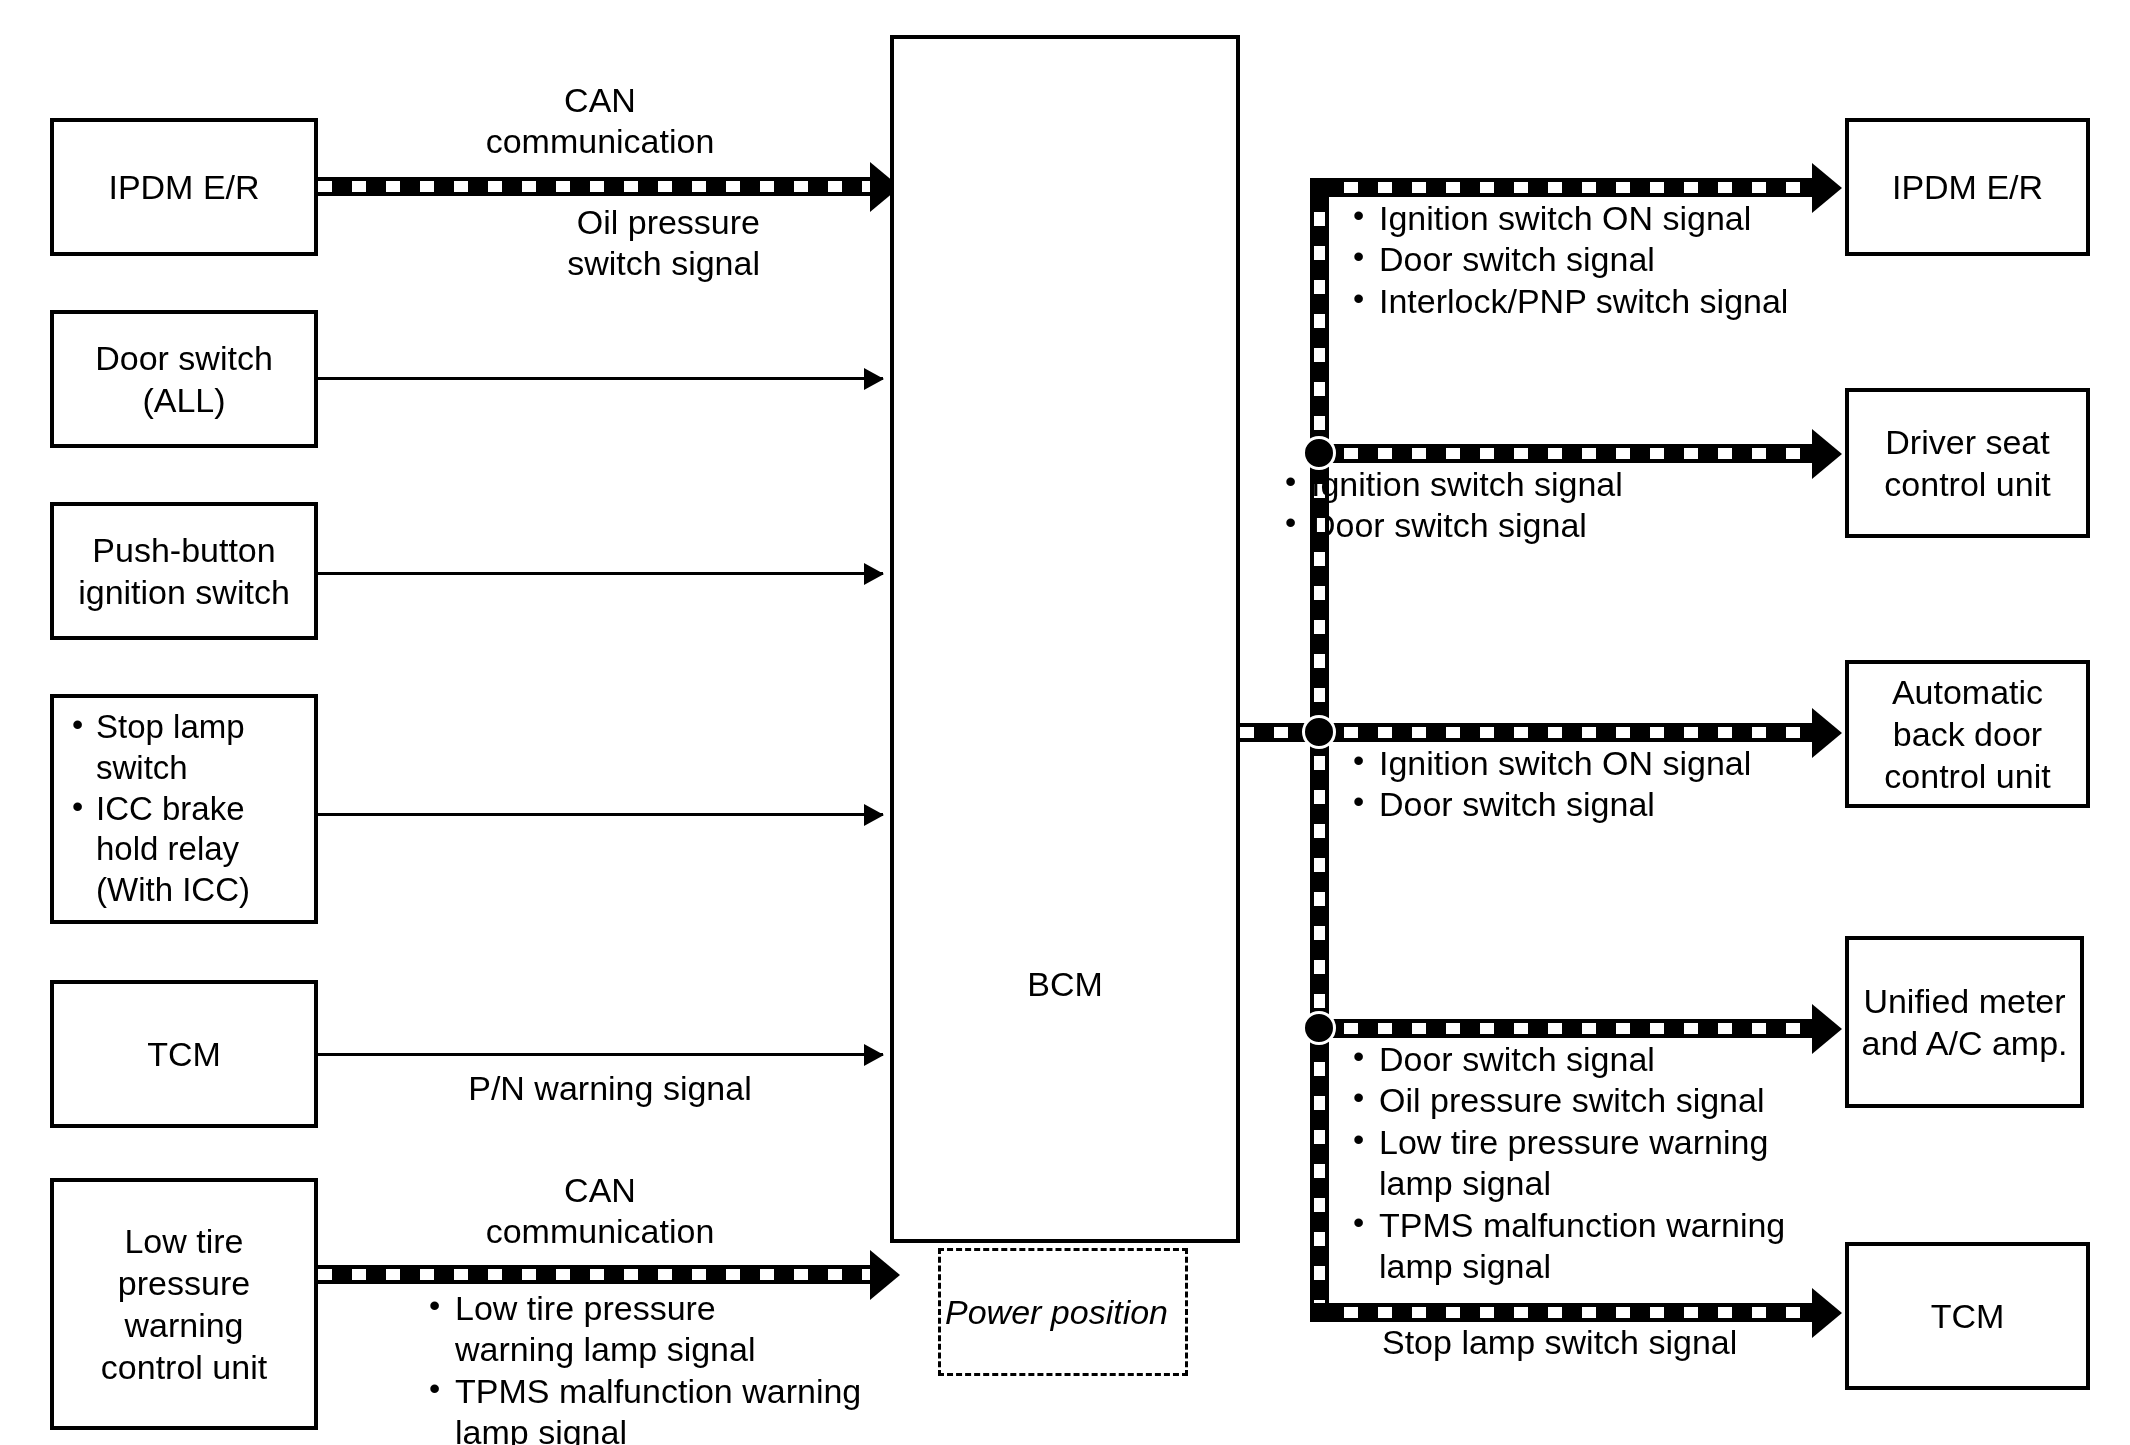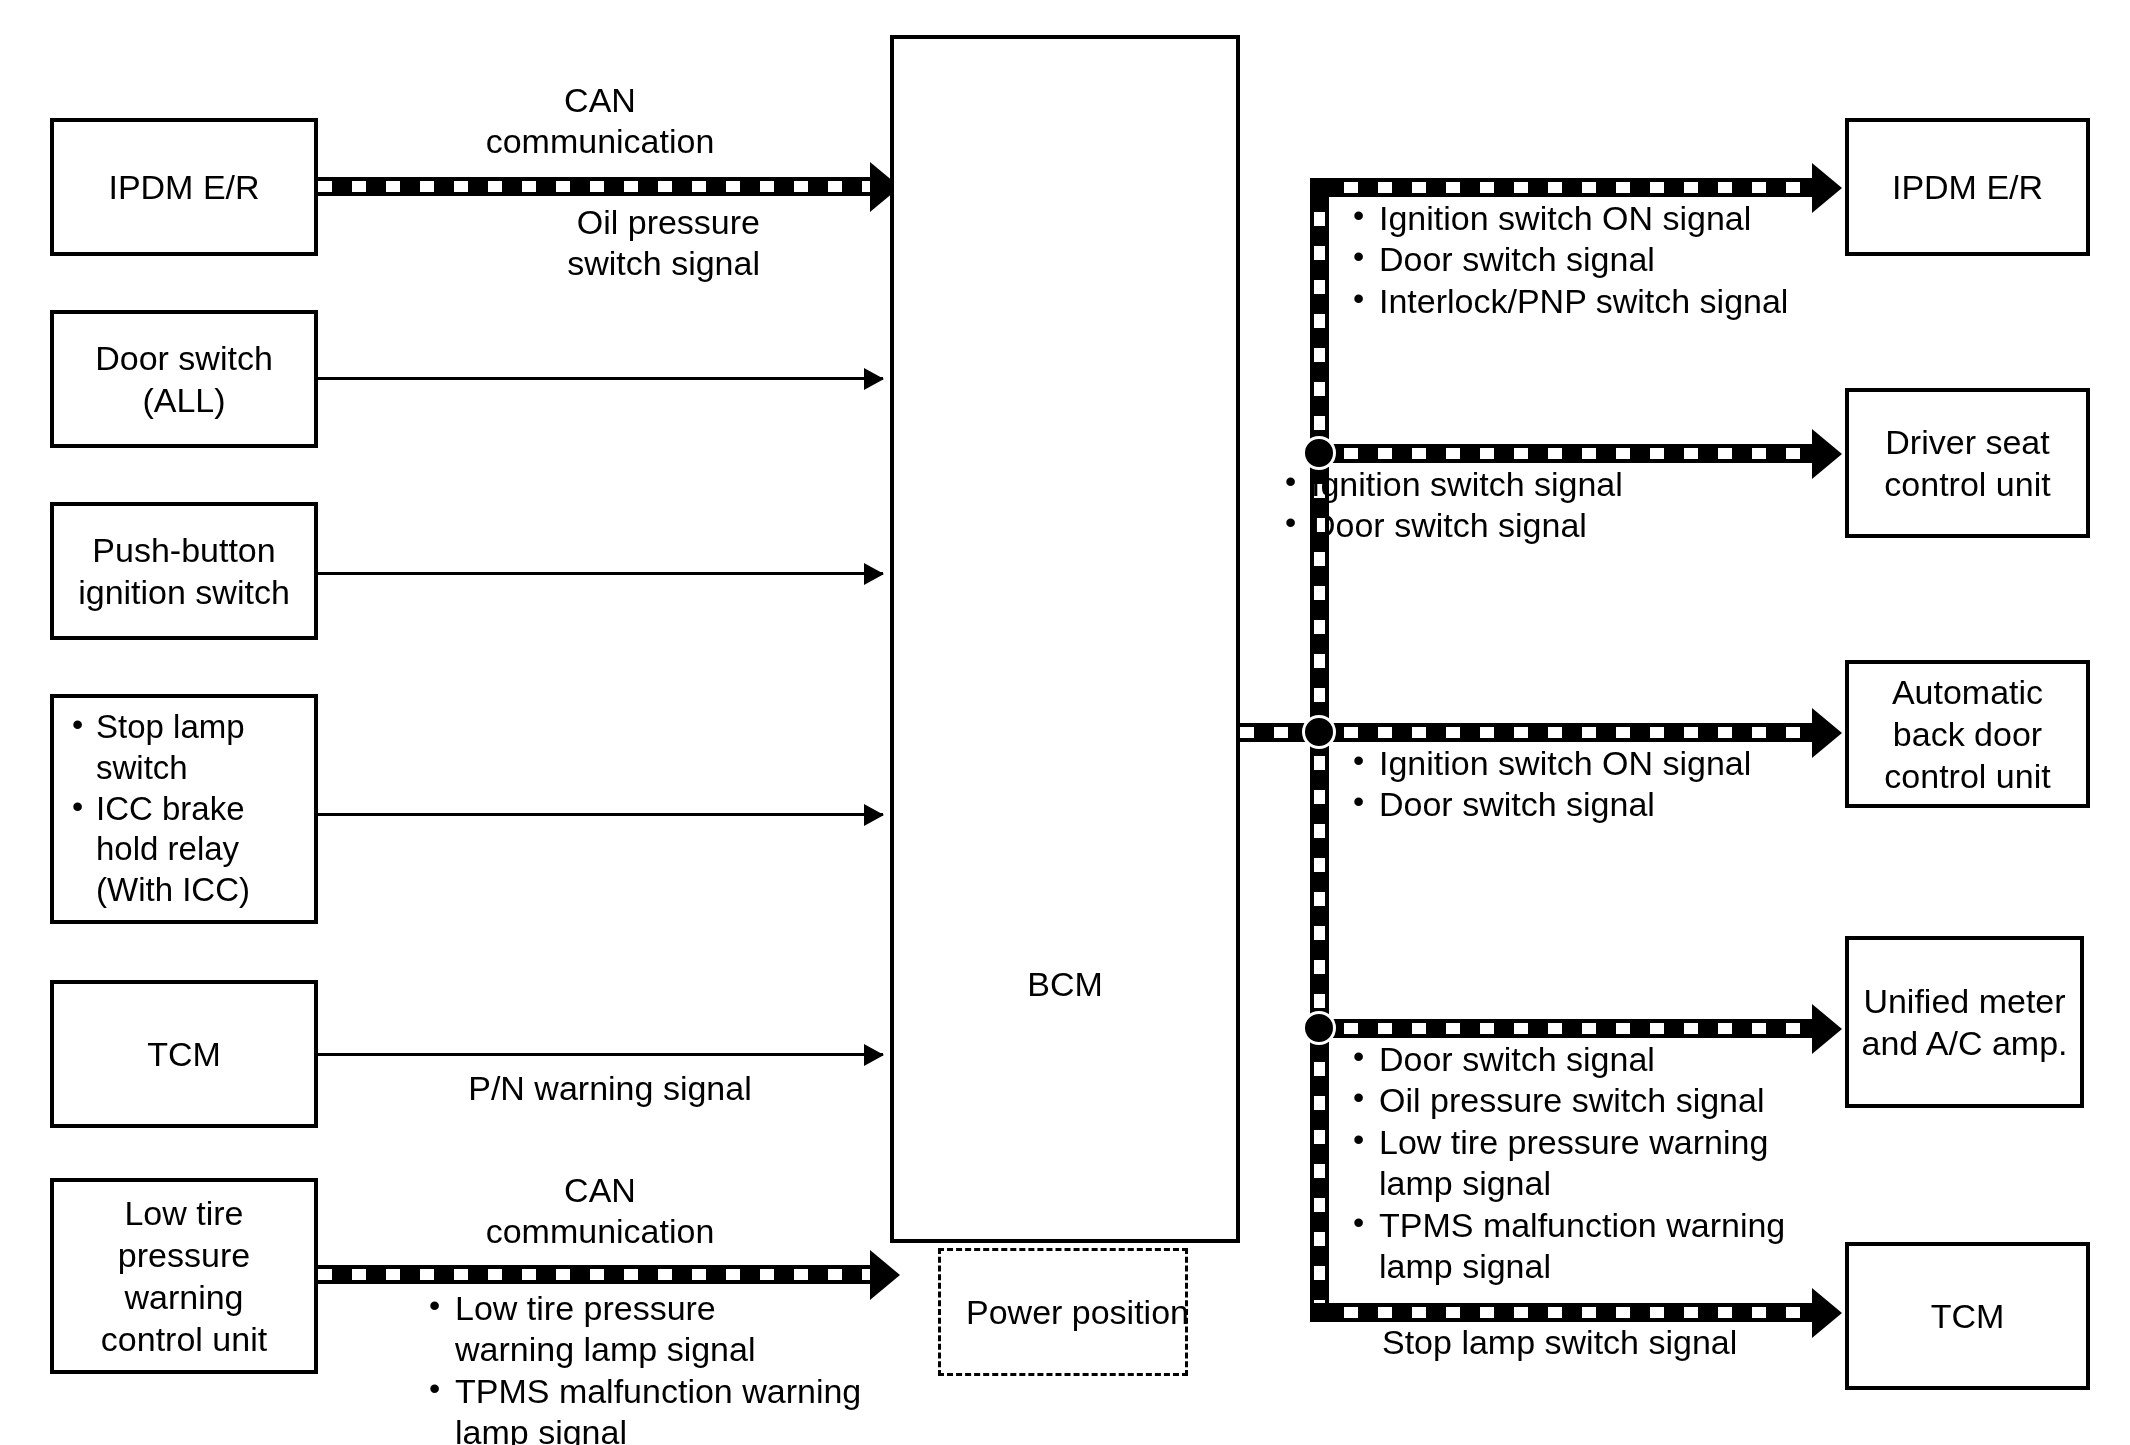--- a/index.html
+++ b/index.html
@@ -40,23 +40,24 @@
     content:"\2022";
     position:absolute;left:2px;top:-2px;font-size:32px;line-height:1.24;
   }
 
   
   .dashbox{
     position:absolute;
     box-sizing:border-box;
     border:3px dashed #000;
     background:#fff;
-    display:flex;align-items:center;justify-content:flex-end;
+    display:flex;align-items:center;justify-content:flex-start;
     font-size:34px;
     z-index:7;
+    font-style:italic;
   }
   .dashbox .txt{white-space:nowrap;}
 
   
   .wire{
     position:absolute;
     height:3px;
     background:#000;
     z-index:2;
   }
@@ -178,21 +179,21 @@
       <li>ICC brake
 hold relay
 (With ICC)</li>
     </ul>
   </div>
 
   <div class="box" style="left:50px;top:980px;width:268px;height:148px;">
     <span class="txt">TCM</span>
   </div>
 
-  <div class="box" style="left:50px;top:1178px;width:268px;height:196px;">
+  <div class="box" style="left:50px;top:1178px;width:268px;height:252px;">
     <span class="txt">Low tire
 pressure
 warning
 control unit</span>
   </div>
 
   <div class="canh" style="left:318px;top:177px;width:555px;">
     <span class="head"></span>
   </div>
   <div class="lbl center" style="left:440px;top:80px;width:320px;">CAN

